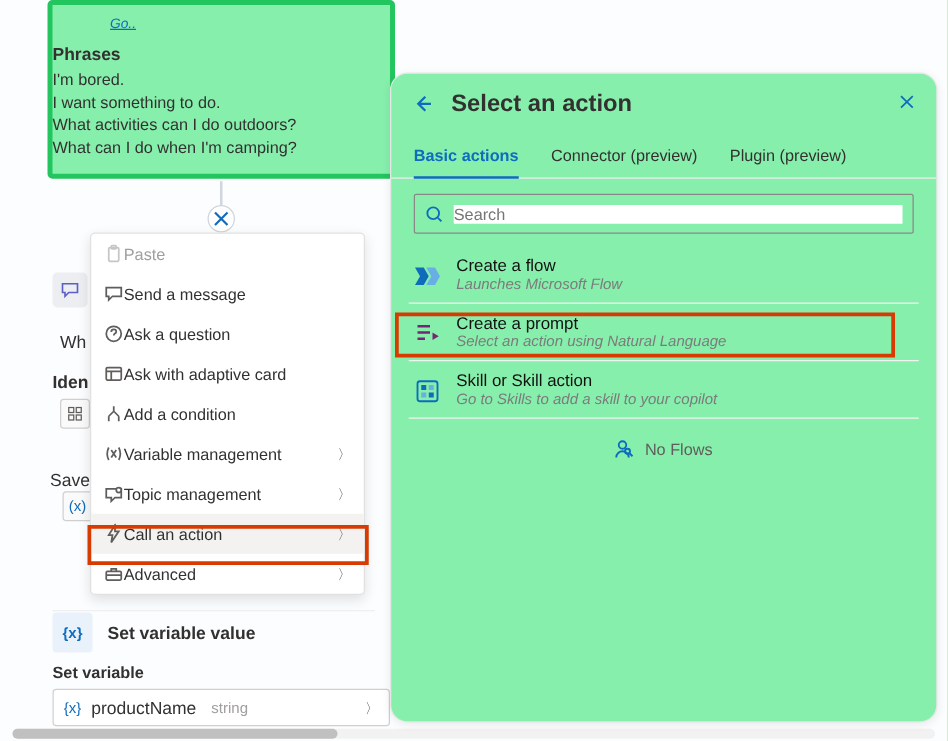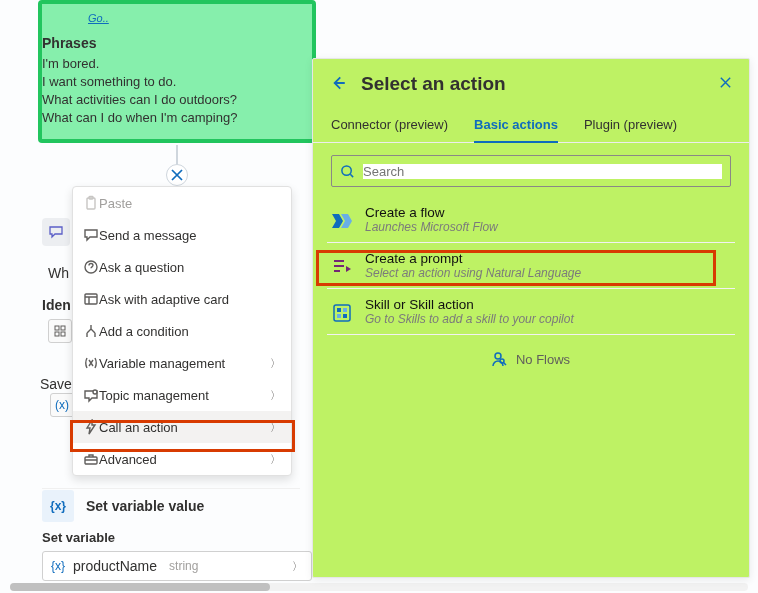--- a/index.html
+++ b/index.html
@@ -95,21 +95,21 @@
     background:#fff;
   }
   .set-var-block .vx { color:#0f6cbd; font-size:12px;}
   .set-var-block .name { font-size:14px;}
   .set-var-block .type { font-size:12px; color:#a19f9d; margin-left:4px;}
   .set-var-block .chev { margin-left:auto; color:#605e5c; font-size:11px;}
 
   
   .panel {
     position:absolute; right:8px; top:58px; width:438px; height:520px;
-    background:#bef264; border:1px solid #e6e6e6; border-radius:2px;
+    background:#86efac; border:1px solid #e6e6e6; border-radius:14px;
     box-shadow:0 2px 8px rgba(0,0,0,0.08);
     display:flex; flex-direction:column;
     z-index:5;
   }
   .panel-hdr { display:flex; align-items:center; padding:14px 16px 8px; gap:14px;}
   .panel-hdr .back { color:#0f6cbd; }
   .panel-hdr h2 { font-size:19px; font-weight:600; flex:1;}
   .panel-hdr .close { color:#0f6cbd; font-size:16px;}
   .tabs { display:flex; gap:26px; padding:0 18px; border-bottom:1px solid #ededed; margin-top:6px;}
   .tab { padding:8px 0 10px; font-size:13px; color:#323130; position:relative;}
@@ -288,22 +288,22 @@
         </svg>
     </span>
     <h2>Select an action</h2>
     <span class="close">
       <svg width="15" height="15" viewBox="0 0 16 16">
           <path d="M3 3l10 10M13 3L3 13" stroke="#0f6cbd" stroke-width="1.5" fill="none"></path>
         </svg>
     </span>
   </div>
   <div class="tabs">
+    <div class="tab active">Basic actions</div>
     <div class="tab">Connector (preview)</div>
-    <div class="tab active">Basic actions</div>
     <div class="tab">Plugin (preview)</div>
   </div>
   <div class="search-wrap">
     <div class="search">
       <svg viewBox="0 0 16 16">
           <circle cx="7" cy="7" r="5"></circle>
           <path d="M11 11l3 3"></path>
         </svg>
       <input placeholder="Search" style="">
     </div>

